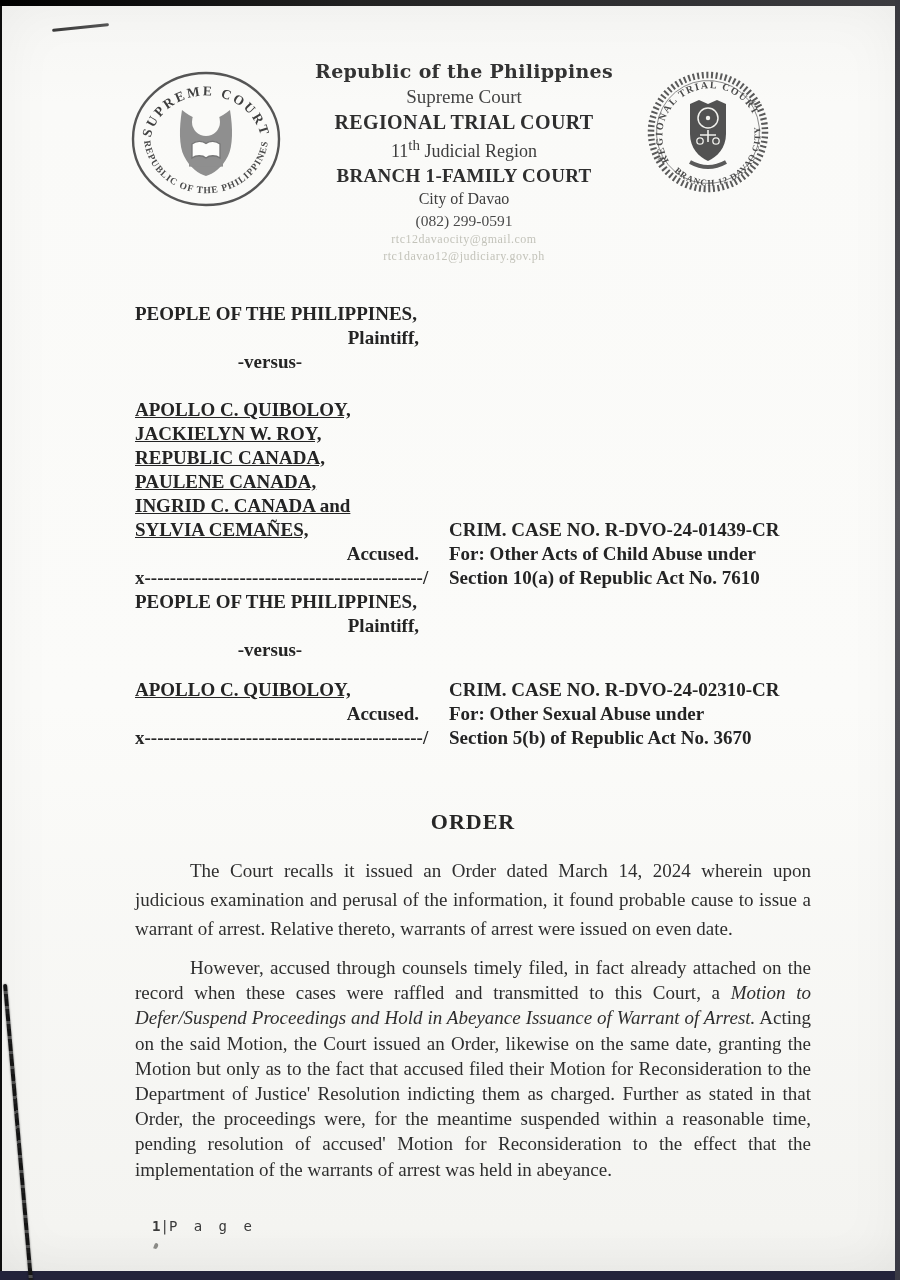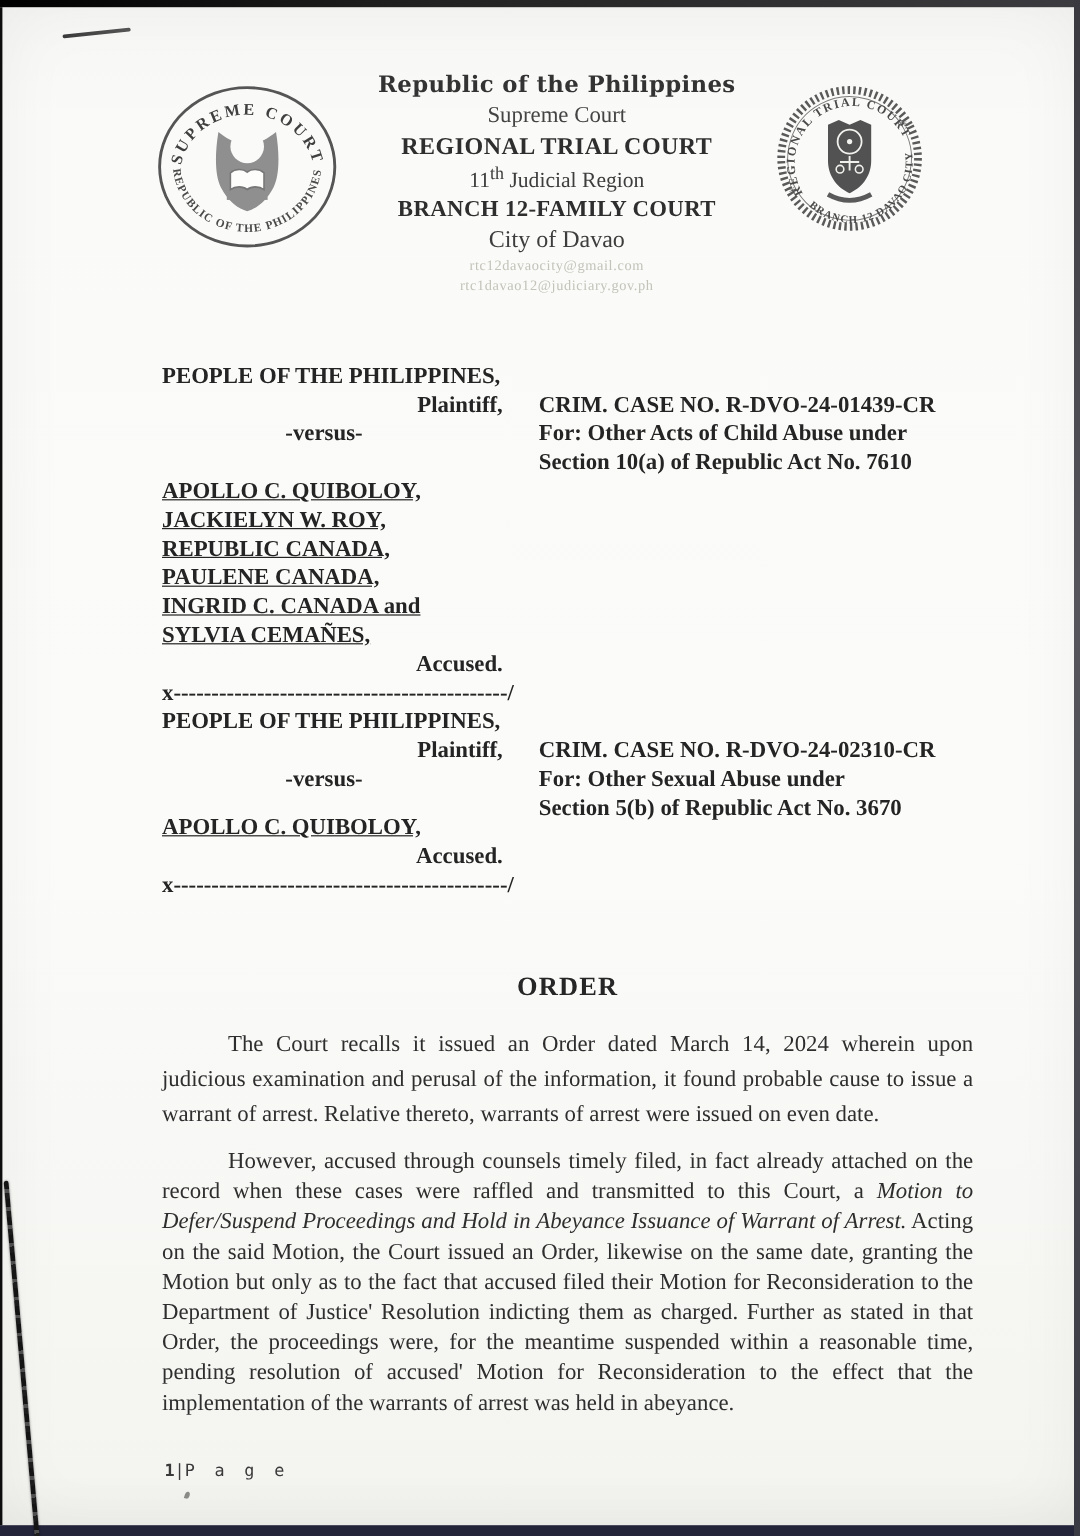--- a/index.html
+++ b/index.html
@@ -35,47 +35,47 @@
   
   .doc-header { position:absolute; top:56px; left:128px; right:88px; display:flex; align-items:flex-start; }
   .seal-left  { width:156px; flex:0 0 156px; margin-top:12px; }
   .seal-right { width:128px; flex:0 0 128px; margin-top:2px; margin-right:40px; }
   .header-center { flex:1; text-align:center; color:#3a3a3a; padding-top:4px; }
   .hc-republic { font-family:"DejaVu Serif", serif; font-weight:bold; font-size:19px; letter-spacing:.3px; color:#333; }
   .hc-sc       { font-size:19px; margin-top:4px; color:#444; }
   .hc-rtc      { font-weight:bold; font-size:20px; margin-top:3px; letter-spacing:.4px; color:#2e2e2e; }
   .hc-region   { font-size:18px; margin-top:3px; color:#3d3d3d; }
   .hc-branch   { font-weight:bold; font-size:19px; margin-top:3px; letter-spacing:.3px; color:#2e2e2e; }
-  .hc-city     { font-size:20px; margin-top:3px; color:#3d3d3d;font-family:Liberation Serif, serif; }
+  .hc-city     { font-size:16px; margin-top:3px; color:#3d3d3d;font-family:Liberation Serif, serif; }
   .hc-phone    { font-size:15.5px; margin-top:4px; color:#4a4a4a; }
   .hc-email    { font-size:12px; margin-top:2px; color:#c3c3ba; letter-spacing:.5px; }
   .hc-email.u  { text-decoration-color:#cfcfc6; }
 
   
   .caption { position:absolute; top:302px; left:135px; width:676px; color:#242424; }
-  .case-block { display:flex; align-items:flex-start; }
+  .case-block { display:flex; align-items:flex-end; }
   .col-left  { width:296px; flex:0 0 296px; }
   .col-right { flex:1; margin-left:18px; margin-top:24px; }
   .cln { font-size:19px; line-height:24px; font-weight:bold; white-space:nowrap; }
   .al-right  { text-align:right; padding-right:12px; }
   .al-center { text-align:center; padding-right:26px; font-weight:bold; }
   .accused-list { margin-top:24px;text-decoration:underline; }
   .gap-sm { margin-top:16px; }
   .sep { letter-spacing:0; overflow:hidden; }
 
   
   .order-title { position:absolute; top:809px; left:135px; width:676px; text-align:center;
                  font-size:22px; font-weight:bold; letter-spacing:1px; color:#262626; }
   .para { position:absolute; left:135px; width:676px; font-size:19px; color:#2e2e2e;
           text-align:justify; text-indent:55px; }
   .para-1 { top:856px; line-height:29px; }
   .para-2 { top:955px; line-height:25.2px; }
   .ital { font-style:italic; }
 
-  .page-footer { position:absolute; top:1218px; left:137px; font-family:"DejaVu Sans Mono", monospace;
+  .page-footer { position:absolute; top:1218px; left:152px; font-family:"DejaVu Sans Mono", monospace;
                  font-size:14px; color:#3a3a3a; }
   .pf-num { font-weight:bold; }
   .pf-label { letter-spacing:4px; }
 
   svg text { font-family:"Liberation Serif", serif; }
 </style>
 </head>
 <body>
 
 <div class="scan-page">
@@ -108,22 +108,23 @@
         <path d="M 64,76 C 68,72.5 74.5,72.5 78,75.5 C 81.5,72.5 88,72.5 92,76 L 92,90 C 88,87 81.5,87 78,90 C 74.5,87 68,87 64,90 Z" fill="#fdfdfb" stroke="#777" stroke-width="1.3"></path>
         <rect x="61" y="96" width="34" height="2.6" fill="#8f8f8f"></rect>
       </g>
     </svg>
 
     <div class="header-center">
       <div class="hc-republic">Republic of the Philippines</div>
       <div class="hc-sc">Supreme Court</div>
       <div class="hc-rtc">REGIONAL TRIAL COURT</div>
       <div class="hc-region"><span>11</span><sup>th</sup><span> Judicial Region</span></div>
-      <div class="hc-branch">BRANCH 12-FAMILY COURT</div>
+      <div class="hc-branch">BRANCH 1-FAMILY COURT</div>
       <div class="hc-city">City of Davao</div>
+      <div class="hc-phone">(082) 299-0591</div>
       <div class="hc-email">rtc12davaocity@gmail.com</div>
       <div class="hc-email u">rtc1davao12@judiciary.gov.ph</div>
     </div>
 
     <svg class="seal-right" viewBox="0 0 128 148" xmlns="http://www.w3.org/2000/svg">
       <g transform="rotate(-28 64 74)">
         <circle cx="64" cy="74" r="57" fill="none" stroke="#5a5a5a" stroke-width="6.5" stroke-dasharray="2 2.6"></circle>
         <circle cx="64" cy="74" r="51.5" fill="none" stroke="#7a7a7a" stroke-width="0.8"></circle>
         <defs>
           <path id="rt-top" d="M 20,98 A 48,48 0 1 1 108,98"></path>

